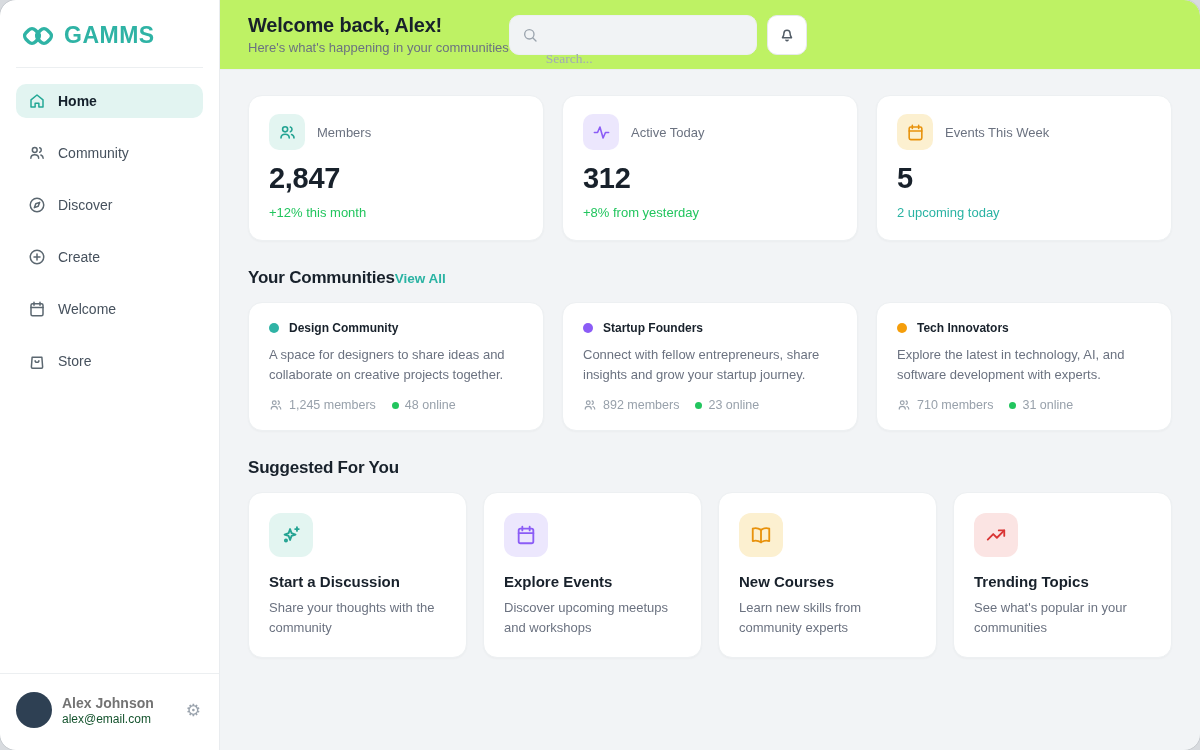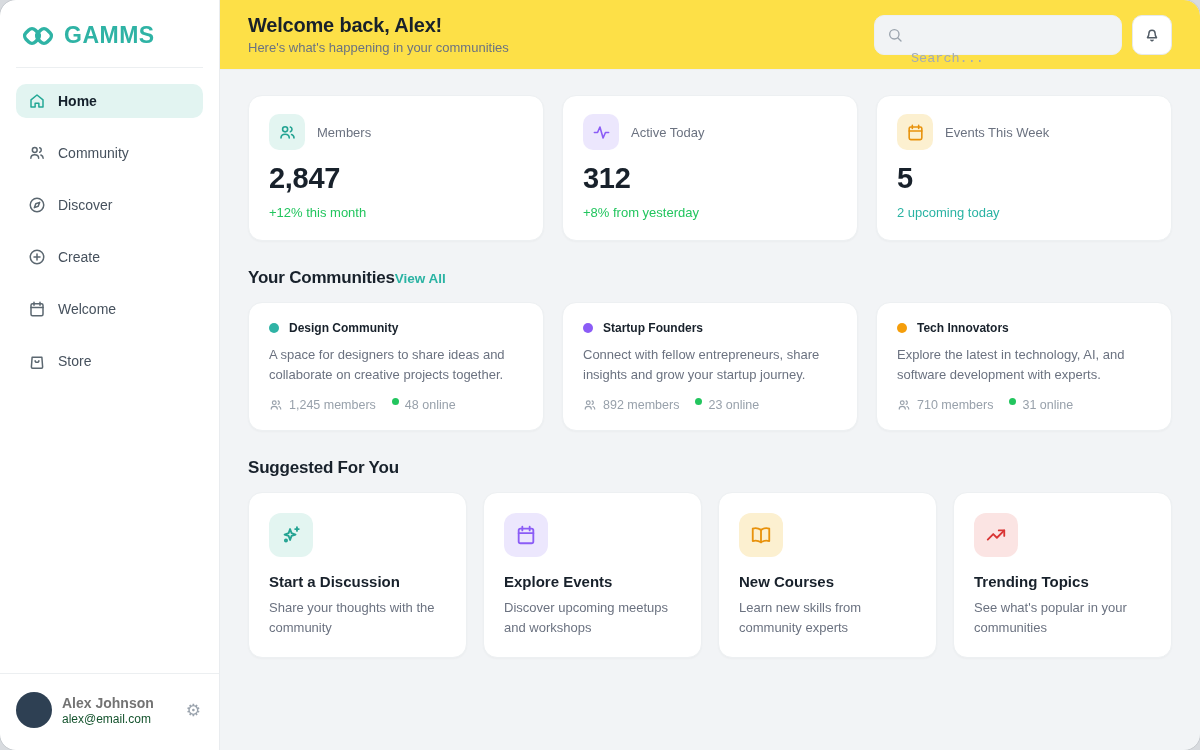--- a/index.html
+++ b/index.html
@@ -56,38 +56,38 @@
   .user-meta { flex:1; min-width:0; }
   .user-name { font-size:14px; font-weight:700; color:#737373; }
   .user-email { font-size:12px; color:#14532d; margin-top:1px; }
   .gear-btn {
     color:#9aa3ad; font-size:17px; line-height:1; cursor:pointer;
     background:none; border:none; padding:2px;
   }
   
   .main { flex:1; display:flex; flex-direction:column; background:#f2f4f6; min-width:0; }
   .topbar {
-    background:#fde047; height:70px; flex:none;
+    background:#bef264; height:70px; flex:none;
     border-bottom:1px solid #eceff1;
-    display:flex; align-items:center; justify-content:space-between;
+    display:flex; align-items:center; justify-content:flex-start;
     padding:0 28px;
   }
   .tb-title { font-size:20px; font-weight:800; letter-spacing:-.2px; }
   .tb-sub { font-size:13px; color:#6b7280; margin-top:3px; }
   .tb-right { display:flex; align-items:center; gap:10px; }
   .search-box {
     display:flex; align-items:center; gap:8px;
     width:248px; height:40px;
     background:#f1f3f5; border:1px solid #eceff2; border-radius:10px;
     padding:0 12px; color:#9aa3ad;
   }
   .search-box input {
     border:none; background:transparent; outline:none;
     font-size:13.5px; color:#3c4652; width:100%;
-    font-family:Liberation Mono, monospace;
+    font-family:Liberation Serif, serif;
     margin-top:48px;
   }
   .search-box input::placeholder { color:#a2abb5; }
   .bell-btn {
     width:40px; height:40px; border-radius:10px;
     background:#fff; border:1px solid #e6e9ec;
     display:flex; align-items:center; justify-content:center;
     color:#525c66; cursor:pointer;
   }
   .content { flex:1; overflow:auto; padding:25px 28px; }
@@ -126,21 +126,21 @@
   .comm-grid { display:grid; grid-template-columns:repeat(3,1fr); gap:18px; }
   .comm-card { padding:18px 20px; cursor:pointer; }
   .comm-head { display:flex; align-items:center; gap:10px; }
   .dot { width:10px; height:10px; border-radius:50%; flex:none; }
   .comm-name { font-size:12px; font-weight:700; }
   .comm-desc { font-size:13px; color:#6b7280; line-height:1.55; margin-top:10px; }
   .comm-meta {
     display:flex; align-items:center; gap:16px;
     margin-top:13px; font-size:12.5px; color:#98a1ab;
   }
-  .meta-item { display:flex; gap:6px; }
+  .meta-item { display:flex; align-items:center; gap:6px; }
   .online-dot { width:7px; height:7px; border-radius:50%; background:#22c55e; }
   
   .sug-grid { display:grid; grid-template-columns:repeat(4,1fr); gap:16px; margin-top:0; }
   .sug-card { padding:20px; cursor:pointer; }
   .sug-icon { width:44px; height:44px; border-radius:12px; }
   .sug-title { font-size:15px; font-weight:700; margin-top:16px; }
   .sug-desc { font-size:13px; color:#6b7280; line-height:1.5; margin-top:8px; }
   svg { display:block; }
 </style>
 </head>

